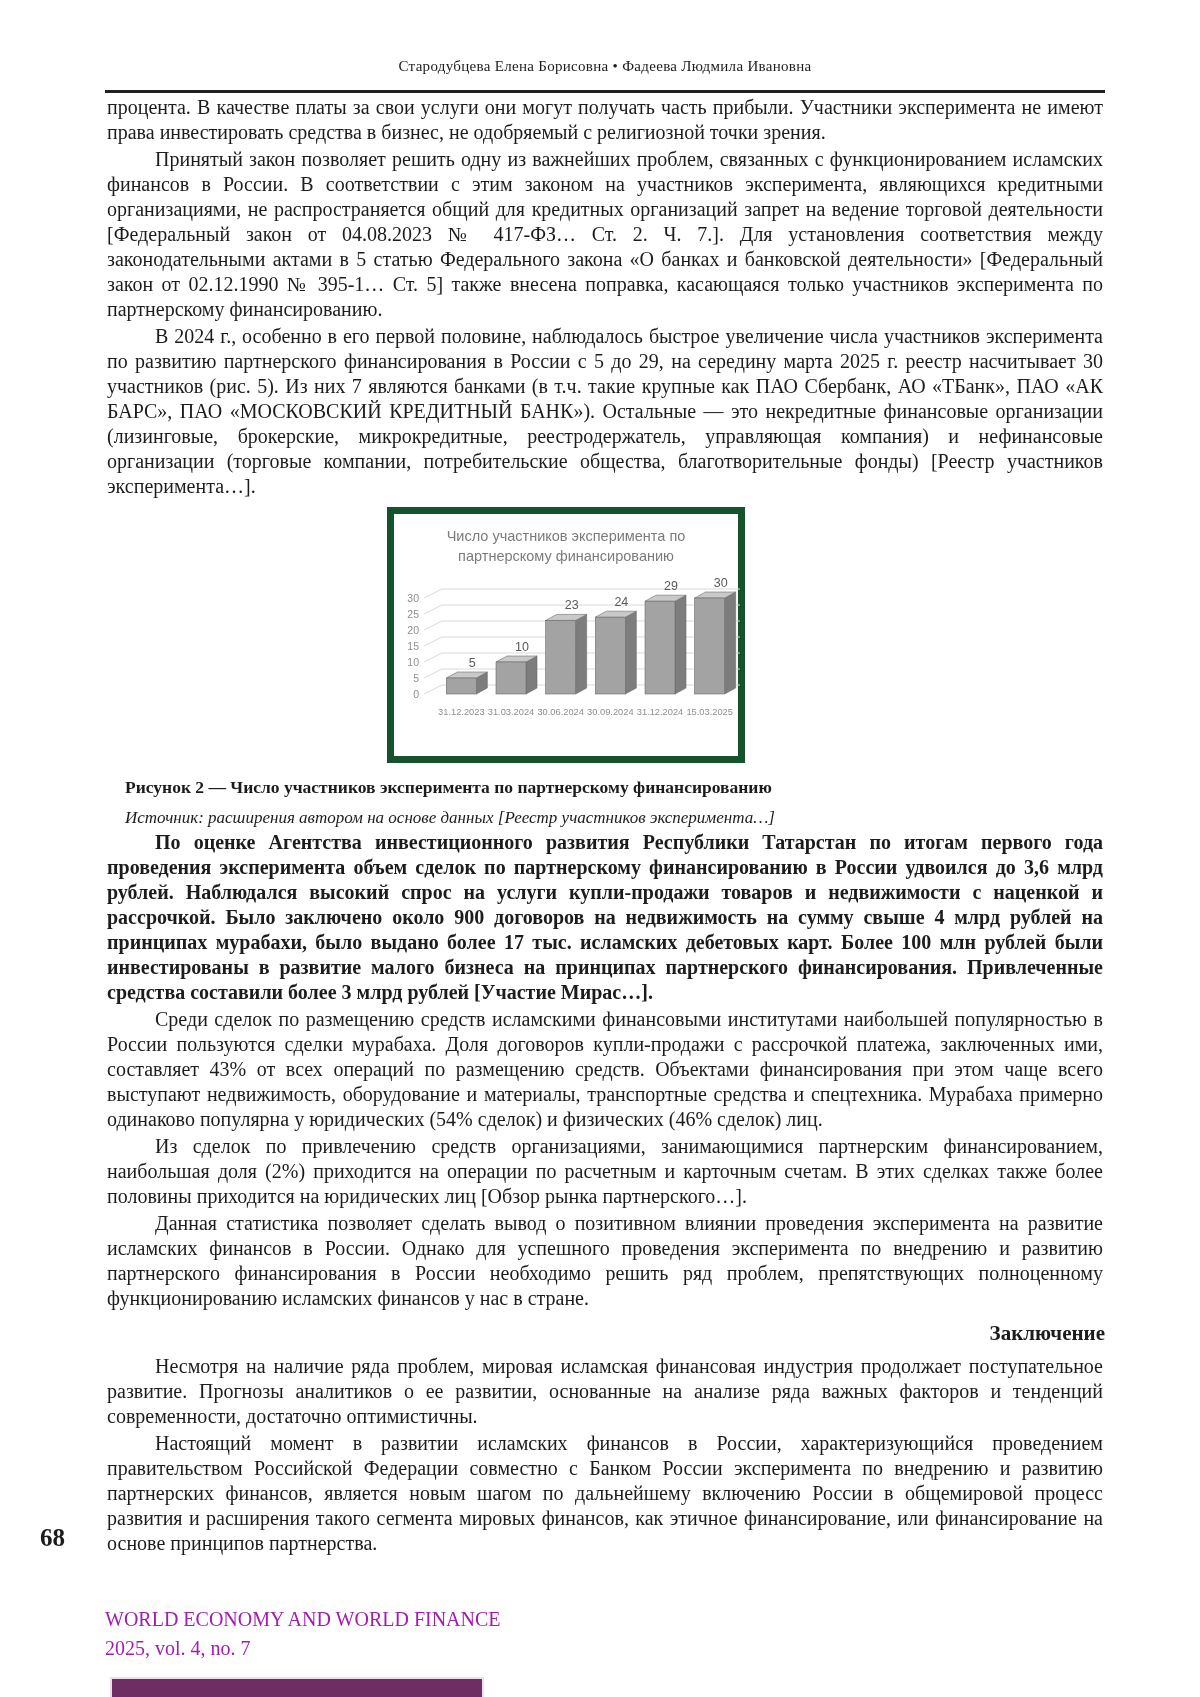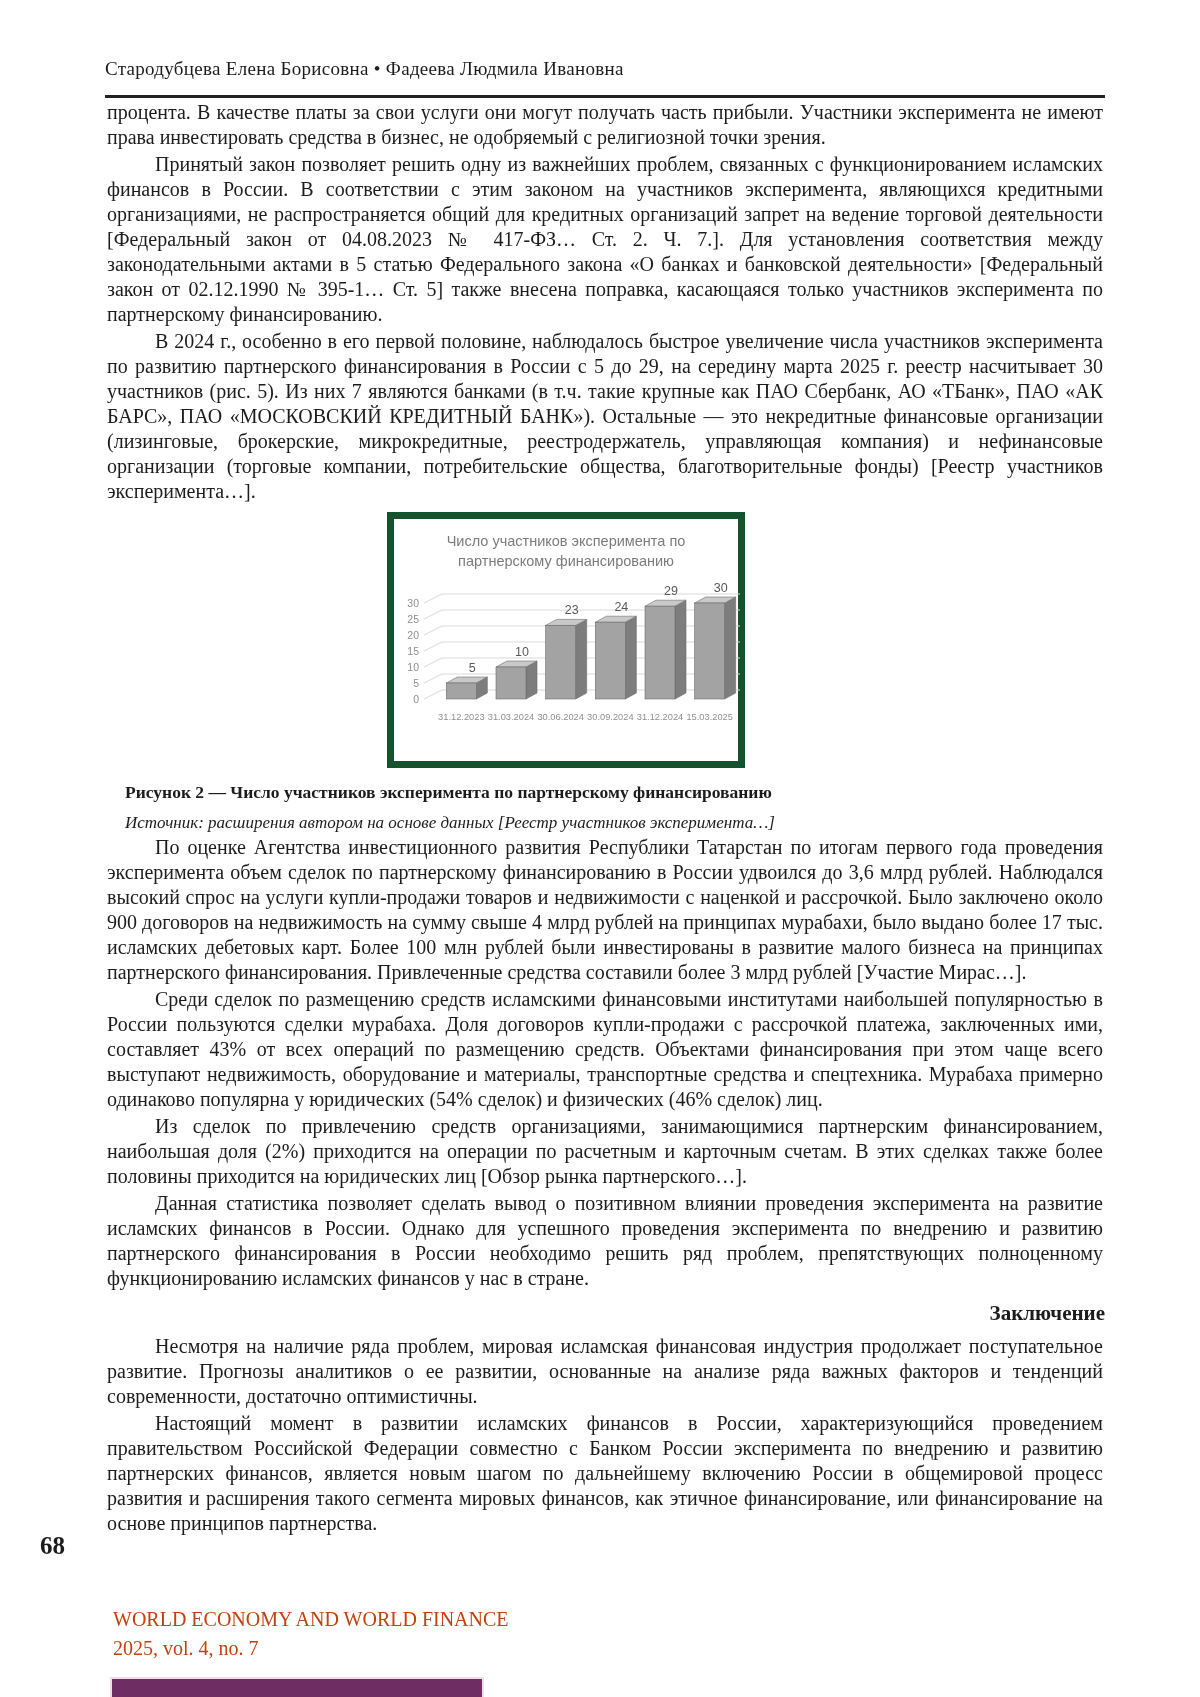--- a/index.html
+++ b/index.html
@@ -1,33 +1,33 @@
 <!DOCTYPE html>
 <html><head>
 <meta charset="utf-8">
 <style>
   html,body{margin:0;padding:0;background:#ffffff;}
   .page{position:relative;width:1200px;height:1697px;background:#ffffff;overflow:hidden;
         font-family:"Liberation Serif",serif;color:#1c1c1c;}
   .content{position:absolute;left:105px;top:0;width:1000px;}
-  .authors{margin-top:58px;font-size:19px;letter-spacing:.3px;
+  .authors{margin-top:58px;text-align:center;font-size:15px;letter-spacing:.3px;
            padding-bottom:15px;border-bottom:3px solid #222222;}
   .bodytext p{margin:2px;font-size:20px;line-height:25px;text-align:justify;}
   .bodytext p.ind{text-indent:48px;}
   .figure-box{box-sizing:border-box;width:358px;height:256px;margin:8px 0 0 282px;
               border:7px solid #14532d;background:#ffffff;}
   .chart-title{padding:12px 16px 0 16px;text-align:center;font-family:"Liberation Sans",sans-serif;
                font-size:14.5px;line-height:1.4;color:#7b7b7b;height:44px;box-sizing:content-box;}
   .chart-plot{width:356px;height:200px;}
   .fig-caption{margin:14px 0 0 20px;font-size:17.5px;font-weight:bold;}
   .fig-source{margin:10px 0 0 20px;font-size:17px;font-style:italic;}
-  .after-fig{margin-top:12px;}
+  .after-fig{margin-top:12px;font-weight:bold;}
   .concl{margin:10px 0 8px 0;text-align:right;font-size:21px;font-weight:bold;}
-  .page-number{position:absolute;left:40px;top:1524px;font-size:25px;font-weight:bold;color:#1c1c1c;margin-top:8px;}
-  .footer{position:absolute;left:113px;top:1605px;font-size:20px;line-height:29px;color:#c2410c;}
+  .page-number{position:absolute;left:40px;top:1524px;font-size:25px;font-weight:bold;color:#1c1c1c;}
+  .footer{position:absolute;left:105px;top:1605px;font-size:20px;line-height:29px;color:#a21caf;}
   .accent-bar{position:absolute;left:110px;top:1677px;width:374px;height:22px;
               background:#6e2e64;border:2px solid #ecdfe9;border-bottom:none;box-sizing:border-box;}
 </style>
 </head>
 <body>
 
 <div class="page">
   <div class="content">
 
     <div class="authors">Стародубцева Елена Борисовна • Фадеева Людмила Ивановна</div>

